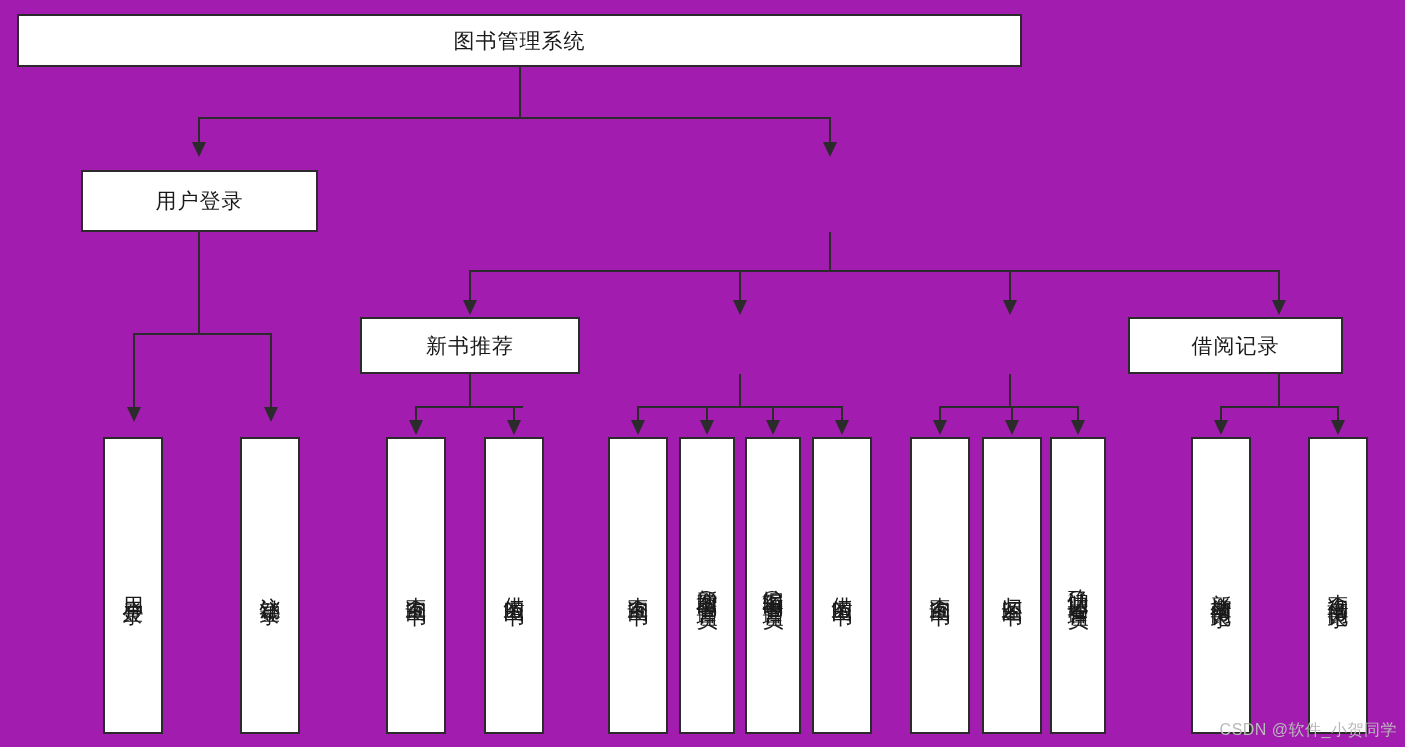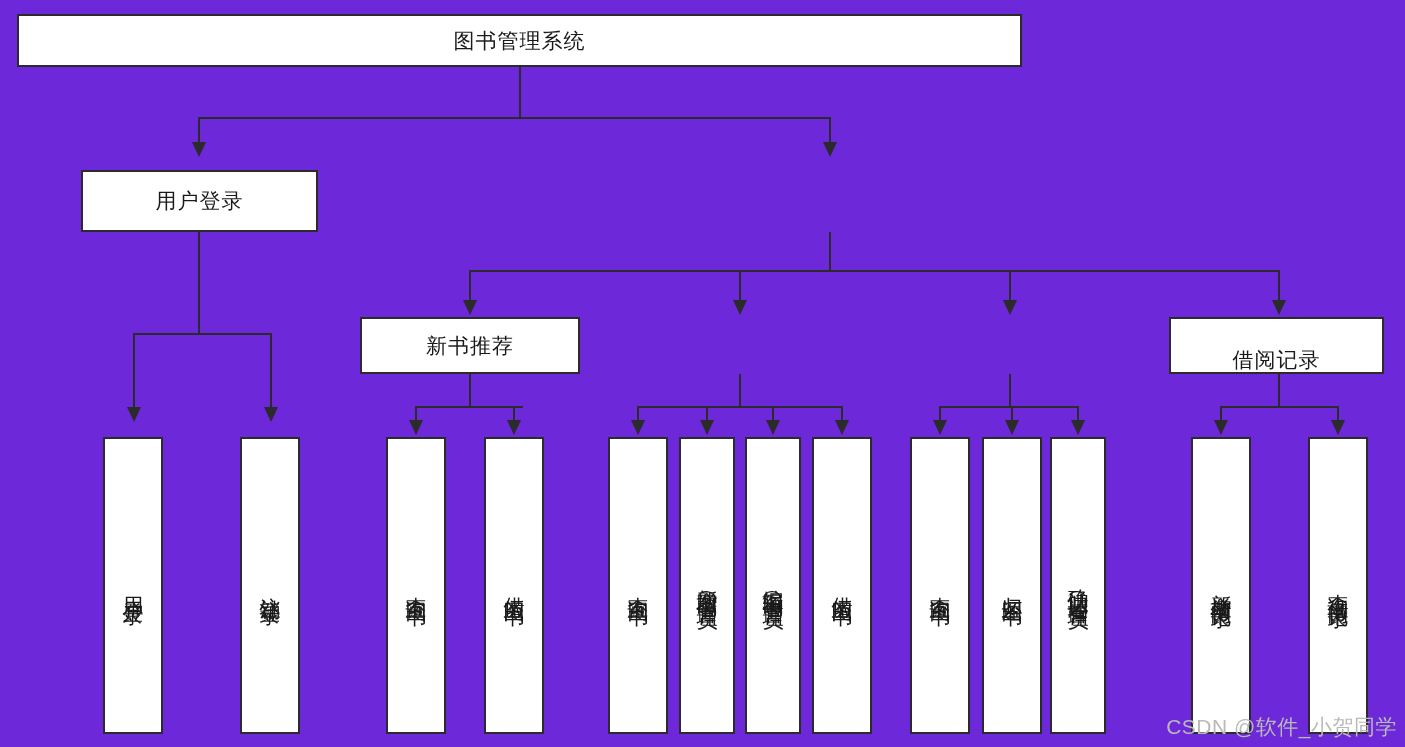--- a/index.html
+++ b/index.html
@@ -7,21 +7,21 @@
     padding: 0;
     background: #ffffff;
   }
   body {
     font-family: "Liberation Sans", "DejaVu Sans", sans-serif;
   }
   #canvas {
     position: relative;
     width: 1405px;
     height: 747px;
-    background: #6d28d9;
+    background: #a21caf;
     overflow: hidden;
   }
   .node {
     position: absolute;
     box-sizing: border-box;
     border: 2px solid #2b2b2b;
     background: #ffffff;
     display: flex;
     align-items: center;
     justify-content: center;
@@ -61,21 +61,21 @@
     width: 0;
     height: 0;
     border-left: 7px solid transparent;
     border-right: 7px solid transparent;
     border-top: 15px solid #2b2b2b;
   }
   .watermark {
     position: absolute;
     right: 8px;
     bottom: 6px;
-    font-size: 21px;
+    font-size: 16px;
     color: #b9b9b9;
     letter-spacing: 0.5px;
     white-space: nowrap;
     pointer-events: none;
   }
 </style>
 </head>
 <body>
 
 <div id="canvas">
@@ -120,21 +120,21 @@
 
   <div class="conn v" style="left:1278px; top:270px; width:2px; height:32px;"></div>
   <div class="arrow" style="left:1272px; top:300px;"></div>
 
   <div class="node horiz" style="left:360px; top:317px; width:220px; height:57px;">
     <span>新书推荐</span>
   </div>
 
 
 
-  <div class="node horiz" style="left:1169px; top:317px; width:215px; height:57px;align-items:flex-end;">
+  <div class="node horiz" style="left:1128px; top:317px; width:215px; height:57px;">
     <span>借阅记录</span>
   </div>
 
   <div class="conn v" style="left:469px; top:374px; width:2px; height:33px;"></div>
   <div class="conn h" style="left:416px; top:406px; width:107px; height:2px;"></div>
   <div class="conn v" style="left:415px; top:406px; width:2px; height:16px;"></div>
   <div class="arrow" style="left:409px; top:420px;"></div>
   <div class="conn v" style="left:513px; top:406px; width:2px; height:16px;"></div>
   <div class="arrow" style="left:507px; top:420px;"></div>
 

